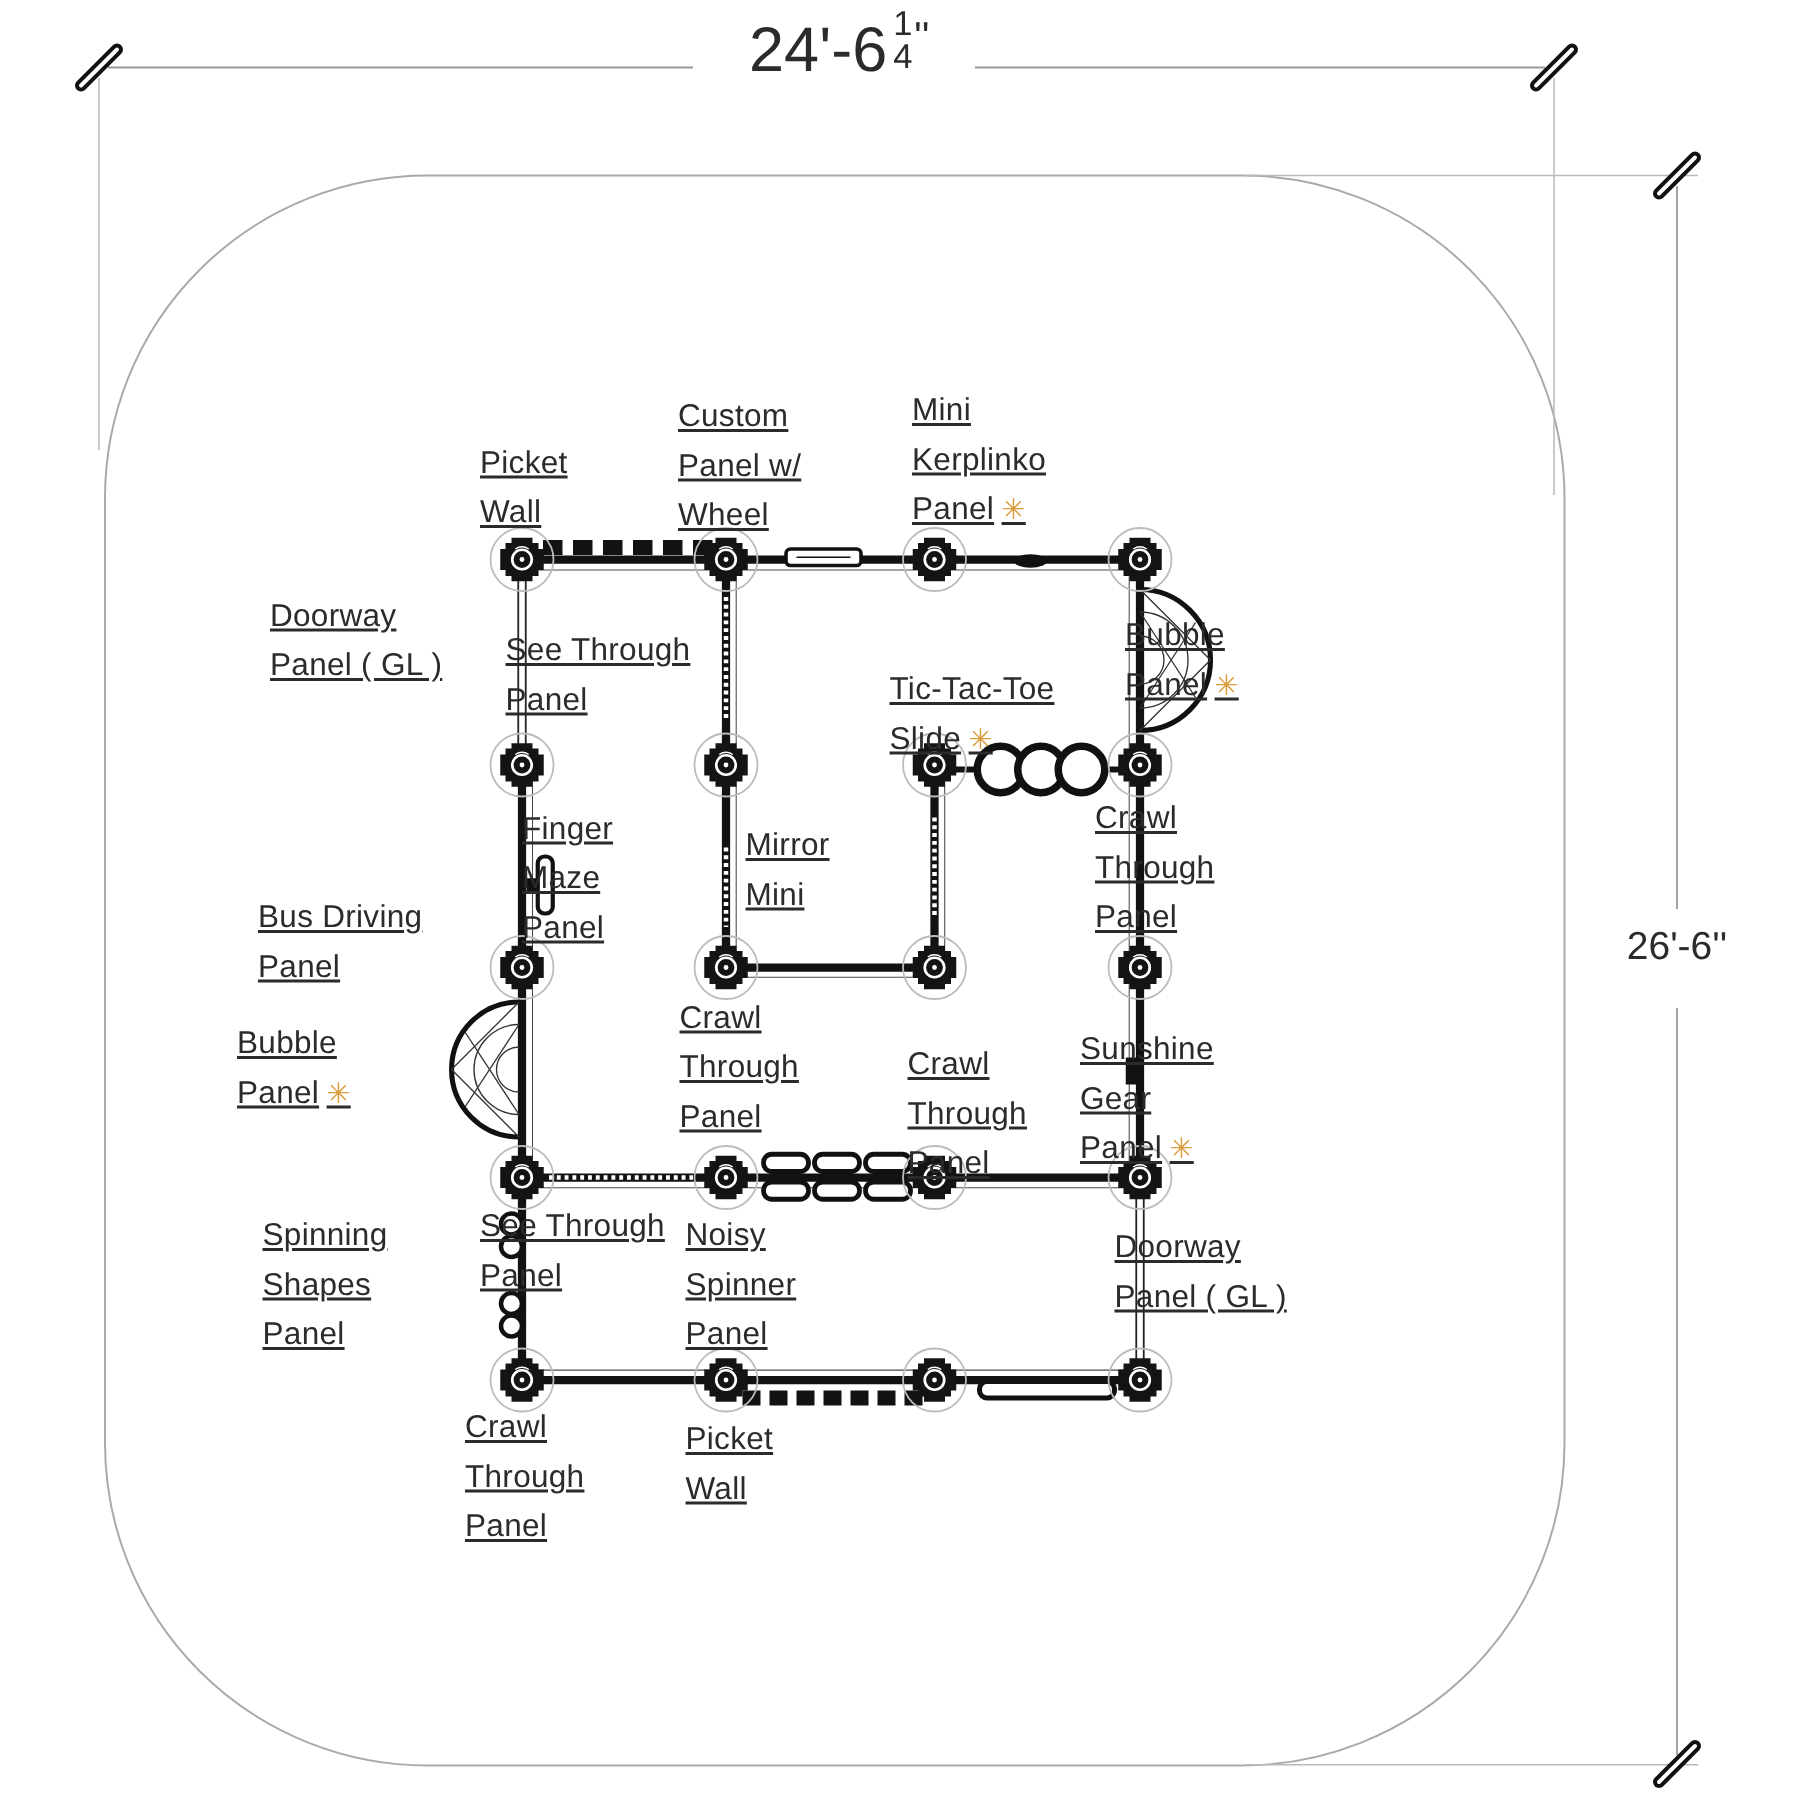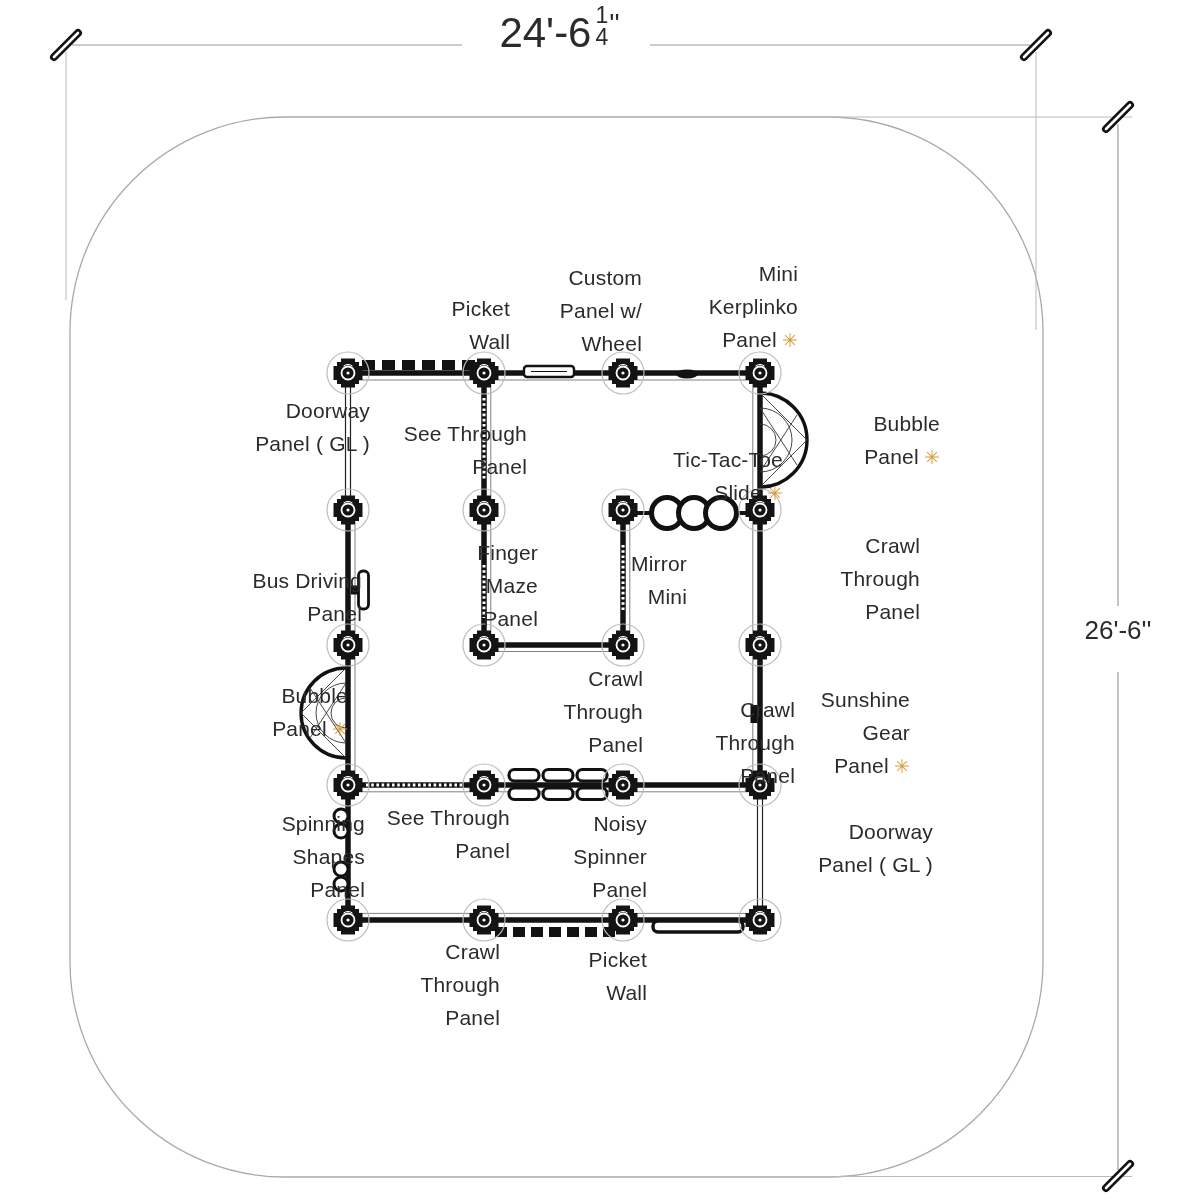--- a/index.html
+++ b/index.html
@@ -1,20 +1,20 @@
 <!DOCTYPE html>
 <html><head>
 <meta charset="utf-8">
 <style>
   html,body{margin:0;padding:0;background:#ffffff;}
   #canvas{position:relative;width:1200px;height:1200px;background:#ffffff;overflow:hidden;
           font-family:"Liberation Sans", sans-serif;color:#2b2b2b;}
   #plan-svg{position:absolute;left:0;top:0;}
-  .lbl{position:absolute;transform:translateX(-50%);width:190px;text-align:right;
-       font-size:21px;line-height:1.57;white-space:pre-line;color:#2b2b2b;letter-spacing:.2px;}
+  .lbl{position:absolute;transform:translateX(-50%);width:190px;text-align:left;
+       font-size:21px;line-height:1.57;white-space:pre-line;color:#2b2b2b;letter-spacing:.2px;text-decoration:underline;}
   .star{color:#d99c3a;font-size:19px;margin-left:5px;}
   .dim-top{position:absolute;left:452px;top:12px;width:215px;display:flex;
            justify-content:center;align-items:flex-start;}
   .dim-main{font-size:42px;line-height:1;}
   .dim-frac{display:inline-flex;flex-direction:column;align-items:center;
             font-size:23px;line-height:.95;margin:-7px 1px 0 4px;}
   .dim-unit{font-size:27px;margin-top:-3px;}
   .dim-right{position:absolute;left:1044px;top:617px;width:148px;text-align:center;
              font-size:26px;line-height:1;}
 </style>
@@ -234,21 +234,21 @@
 <div class="lbl" style="left:845px;top:408px;"><span>Bubble
 Panel</span><span class="star">✳</span></div>
 <div class="lbl" style="left:443px;top:537px;"><span>Finger
 Maze
 Panel</span></div>
 <div class="lbl" style="left:592px;top:548px;"><span>Mirror
 Mini</span></div>
 <div class="lbl" style="left:825px;top:530px;"><span>Crawl
 Through
 Panel</span></div>
-<div class="lbl" style="left:267px;top:565px;"><span>Bus Driving
+<div class="lbl" style="left:267px;top:596px;"><span>Bus Driving
 Panel</span></div>
 <div class="lbl" style="left:253px;top:680px;"><span>Bubble
 Panel</span><span class="star">✳</span></div>
 <div class="lbl" style="left:548px;top:663px;"><span>Crawl
 Through
 Panel</span></div>
 <div class="lbl" style="left:700px;top:694px;"><span>Crawl
 Through
 Panel</span></div>
 <div class="lbl" style="left:815px;top:684px;"><span>Sunshine

